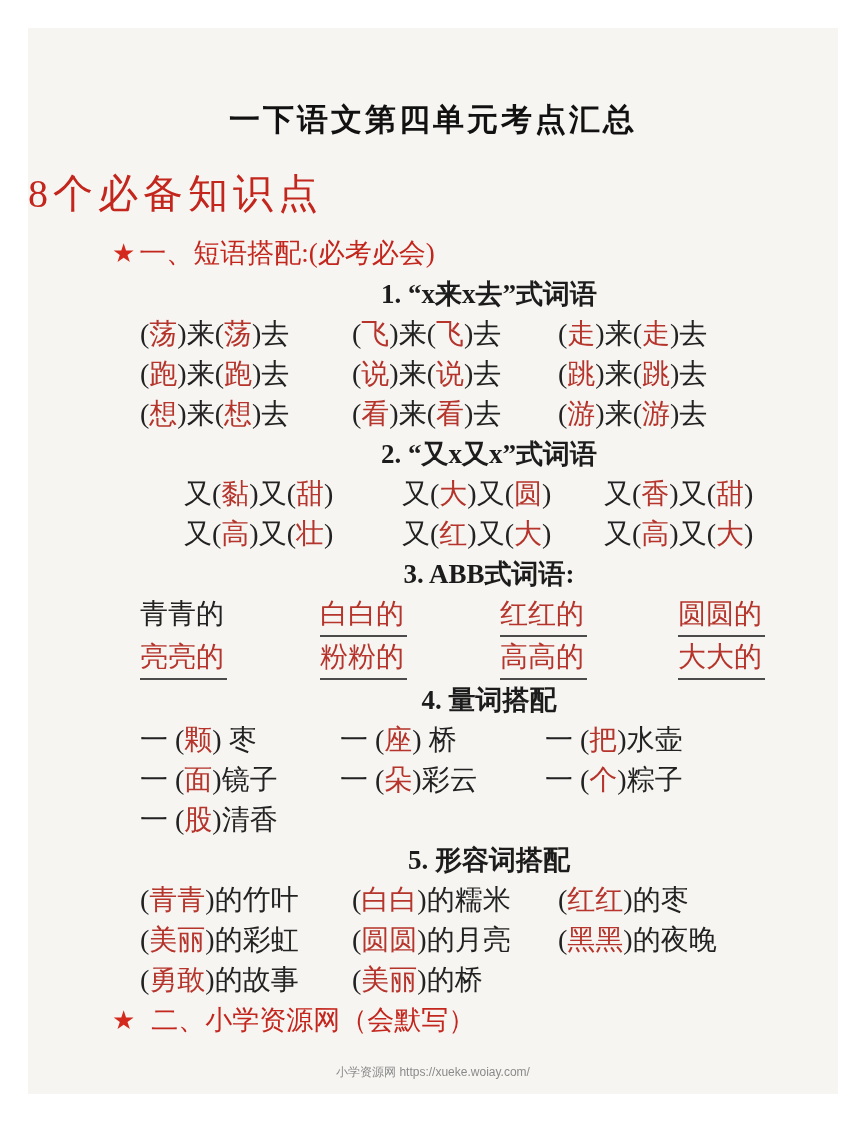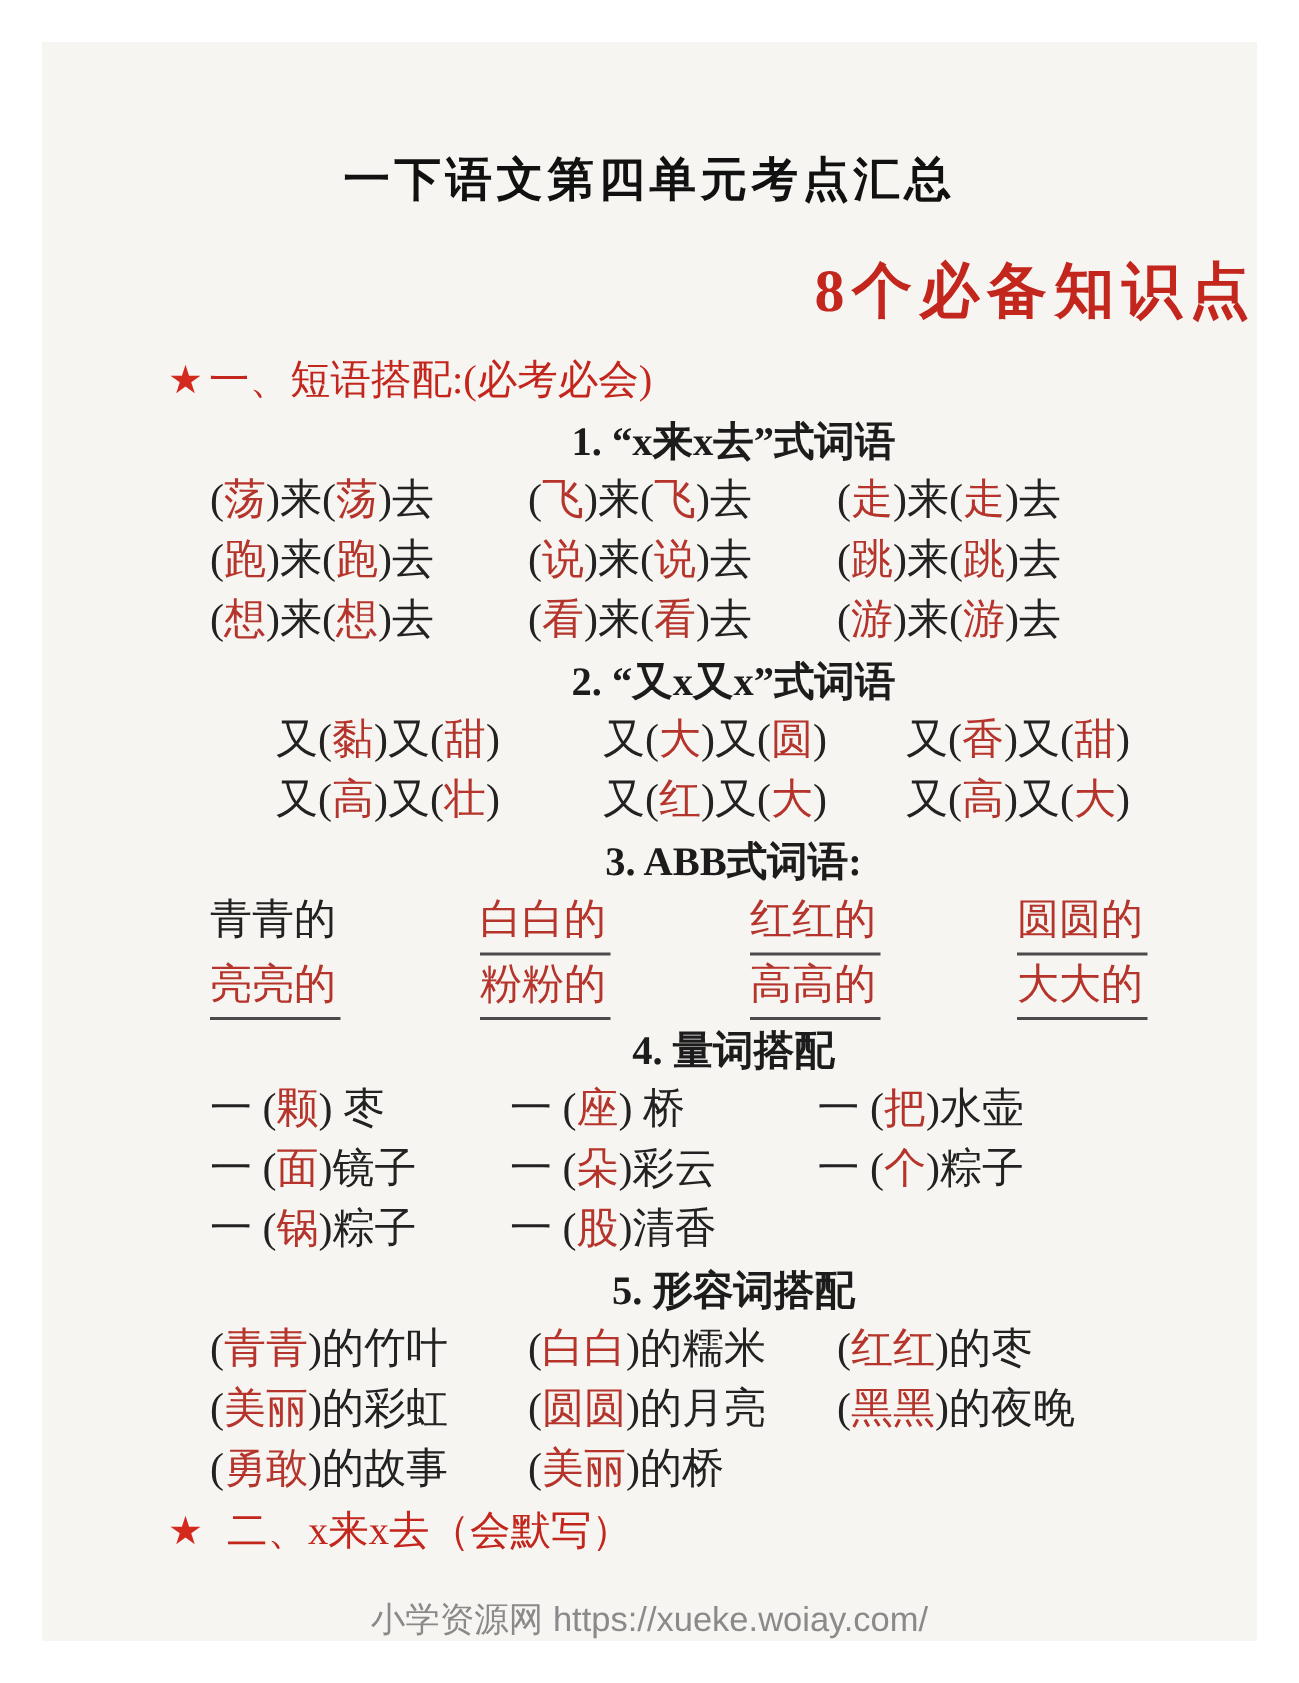--- a/index.html
+++ b/index.html
@@ -32,23 +32,23 @@
     line-height: 52px;
     font-weight: 900;
     letter-spacing: 3px;
     text-align: center;
     color: #111111;
   }
   h2.subtitle {
     margin: 26px 0 0 0;
     font-size: 40px;
     line-height: 44px;
-    font-weight: 700;
+    font-weight: 400;
     letter-spacing: 5px;
-    text-align: right;
+    text-align: left;
     color: var(--red-heading);
   }
   .body {
     margin-top: 17px;
     padding-left: 112px;
     font-size: 28px;
     color: var(--ink);
   }
   .star-heading {
     margin-left: -28px;
@@ -88,21 +88,21 @@
     color: var(--red-body);
     border-bottom: 2px solid var(--underline);
     padding: 0 3px 1px 0;
   }
   .footer {
     position: absolute;
     left: 0; right: 0;
     top: 1036px;
     text-align: center;
     font-family: "Liberation Sans", "DejaVu Sans", sans-serif;
-    font-size: 23px;
+    font-size: 12px;
     color: #8a8a8a;
   }
 </style>
 </head>
 <body>
 
 <div class="paper">
 
   <h1 class="title">一下语文第四单元考点汇总</h1>
   <h2 class="subtitle">8个必备知识点</h2>
@@ -161,41 +161,40 @@
       <span class="cell"><span>一 (</span><span class="red">颗</span><span>) 枣</span></span>
       <span class="cell"><span>一 (</span><span class="red">座</span><span>) 桥</span></span>
       <span class="cell"><span>一 (</span><span class="red">把</span><span>)水壶</span></span>
     </div>
     <div class="row cols3c">
       <span class="cell"><span>一 (</span><span class="red">面</span><span>)镜子</span></span>
       <span class="cell"><span>一 (</span><span class="red">朵</span><span>)彩云</span></span>
       <span class="cell"><span>一 (</span><span class="red">个</span><span>)粽子</span></span>
     </div>
     <div class="row cols3c">
-      <span class="cell"><span>一 (</span><span class="red">锅</span><span>)粽子</span></span>
       <span class="cell"><span>一 (</span><span class="red">股</span><span>)清香</span></span>
     </div>
 
     <div class="sub-heading">5. 形容词搭配</div>
     <div class="row cols3">
       <span class="cell"><span>(</span><span class="red">青青</span><span>)的竹叶</span></span>
       <span class="cell"><span>(</span><span class="red">白白</span><span>)的糯米</span></span>
       <span class="cell"><span>(</span><span class="red">红红</span><span>)的枣</span></span>
     </div>
     <div class="row cols3">
       <span class="cell"><span>(</span><span class="red">美丽</span><span>)的彩虹</span></span>
       <span class="cell"><span>(</span><span class="red">圆圆</span><span>)的月亮</span></span>
       <span class="cell"><span>(</span><span class="red">黑黑</span><span>)的夜晚</span></span>
     </div>
     <div class="row cols3">
       <span class="cell"><span>(</span><span class="red">勇敢</span><span>)的故事</span></span>
       <span class="cell"><span>(</span><span class="red">美丽</span><span>)的桥</span></span>
     </div>
 
     <div class="star-heading">
-      <span class="star star-gap">★</span><span>二、x来x去（会默写）</span>
+      <span class="star star-gap">★</span><span>二、小学资源网（会默写）</span>
     </div>
 
   </div>
 
   <div class="footer">小学资源网 https://xueke.woiay.com/</div>
 
 </div>
 
 </body></html>

